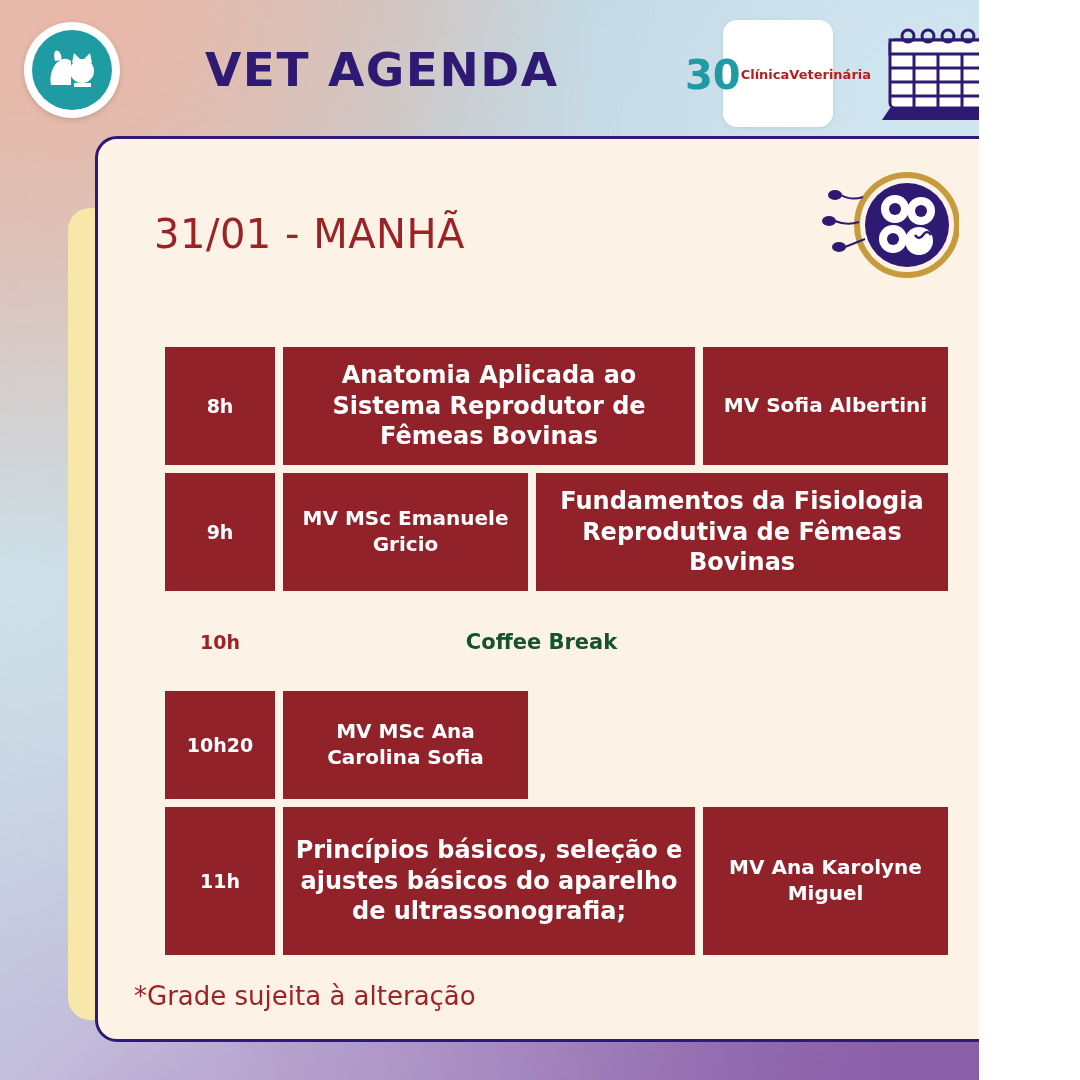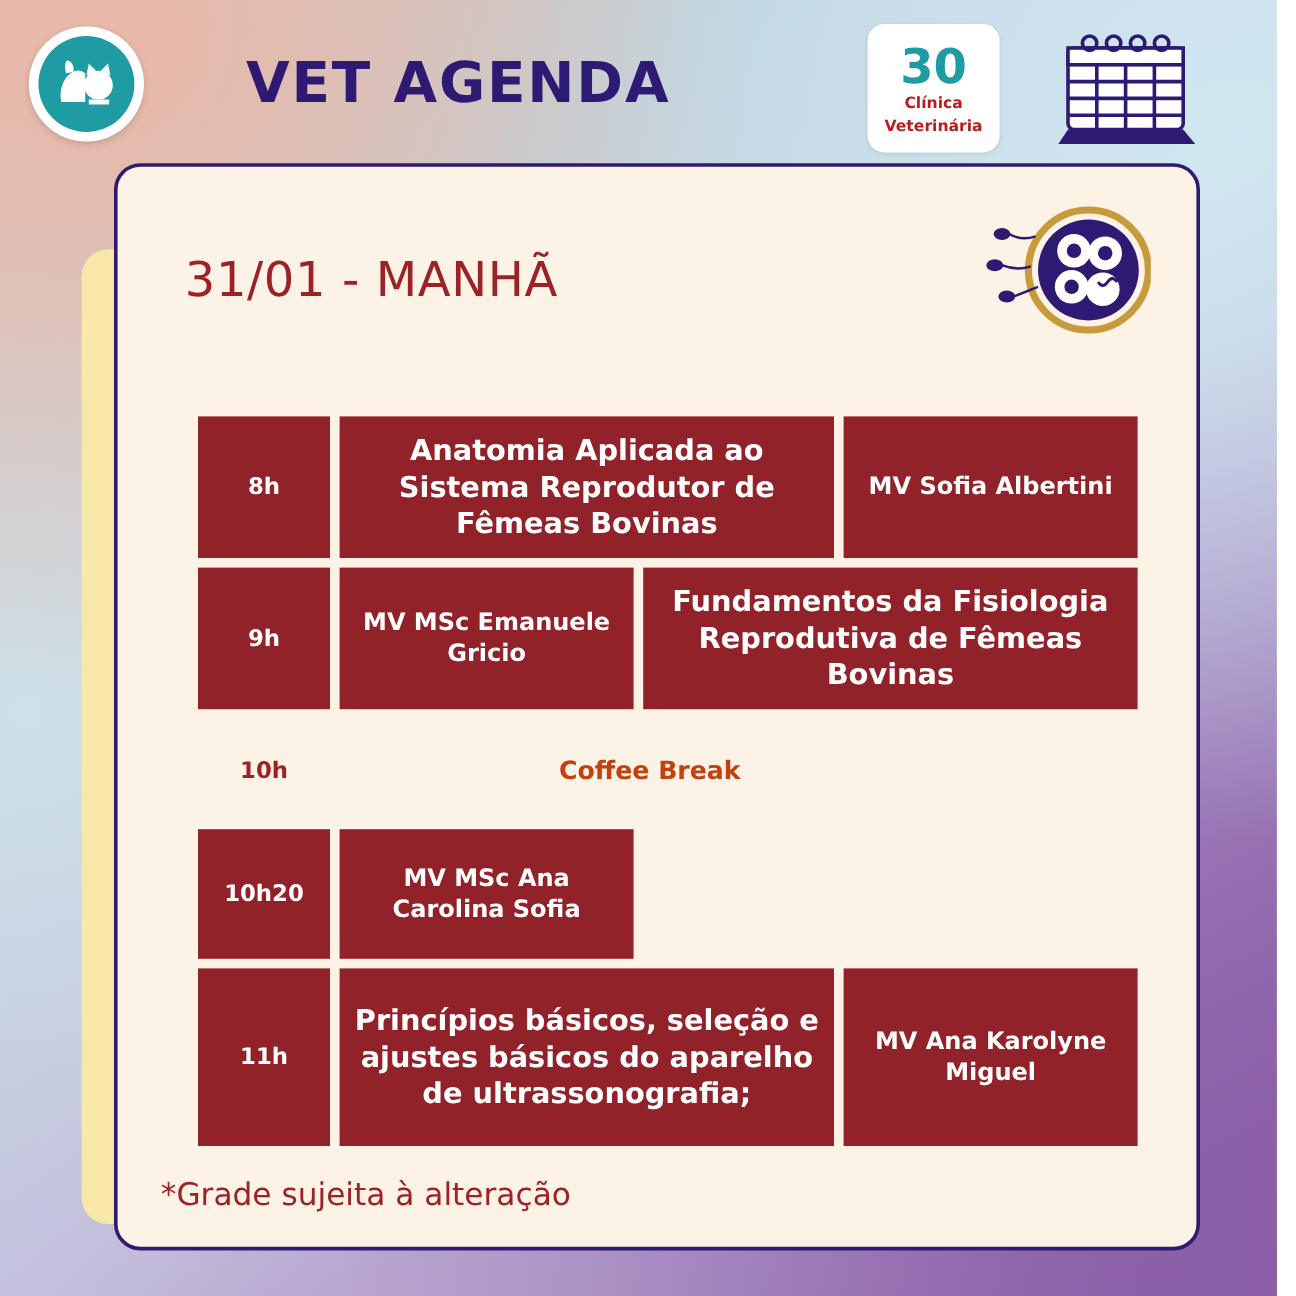--- a/index.html
+++ b/index.html
@@ -8,21 +8,21 @@
   }
   body {
     width: 1080px;
     height: 1080px;
     font-family: "Liberation Sans", sans-serif;
     overflow: hidden;
   }
 
   .poster {
     position: relative;
-    width: 1064px;
+    width: 979px;
     height: 1080px;
     background:
       radial-gradient(circle at 8% 4%, #e9b8a8 0%, rgba(233,184,168,0) 38%),
       radial-gradient(circle at 2% 55%, #cfe0e8 0%, rgba(207,224,232,0) 45%),
       radial-gradient(circle at 96% 10%, #cfe6ef 0%, rgba(207,230,239,0) 42%),
       radial-gradient(circle at 98% 95%, #8b5fa8 0%, rgba(139,95,168,0) 52%),
       radial-gradient(circle at 30% 100%, #b9a6d0 0%, rgba(185,166,208,0) 50%),
       linear-gradient(135deg, #d8c0b4 0%, #bcd3de 28%, #cfd8ea 55%, #a98ec4 80%, #7e57a3 100%);
     overflow: hidden;
   }
@@ -64,21 +64,20 @@
 
   .clinic-logo {
     position: absolute;
     left: 723px;
     top: 20px;
     width: 110px;
     height: 107px;
     background: #ffffff;
     border-radius: 14px;
     display: flex;
-    flex-direction: column;
     align-items: center;
     justify-content: center;
     box-shadow: 0 1px 4px rgba(0,0,0,0.08);
   }
   .clinic-30 {
     font-size: 40px;
     font-weight: bold;
     color: #1f9ba4;
     line-height: 1;
     margin-top: 2px;
@@ -189,21 +188,21 @@
     font-size: 19px;
     font-weight: bold;
     color: #9c2226;
     font-family: "DejaVu Sans", sans-serif;
   }
   .break-label {
     flex: 1;
     text-align: center;
     font-size: 21px;
     font-weight: bold;
-    color: #c2410c;
+    color: #14532d;
     font-family: "DejaVu Sans", sans-serif;
     padding-right: 140px;
   }
 
   .footnote {
     position: absolute;
     left: 36px;
     bottom: 28px;
     font-size: 26px;
     color: #9c2226;

